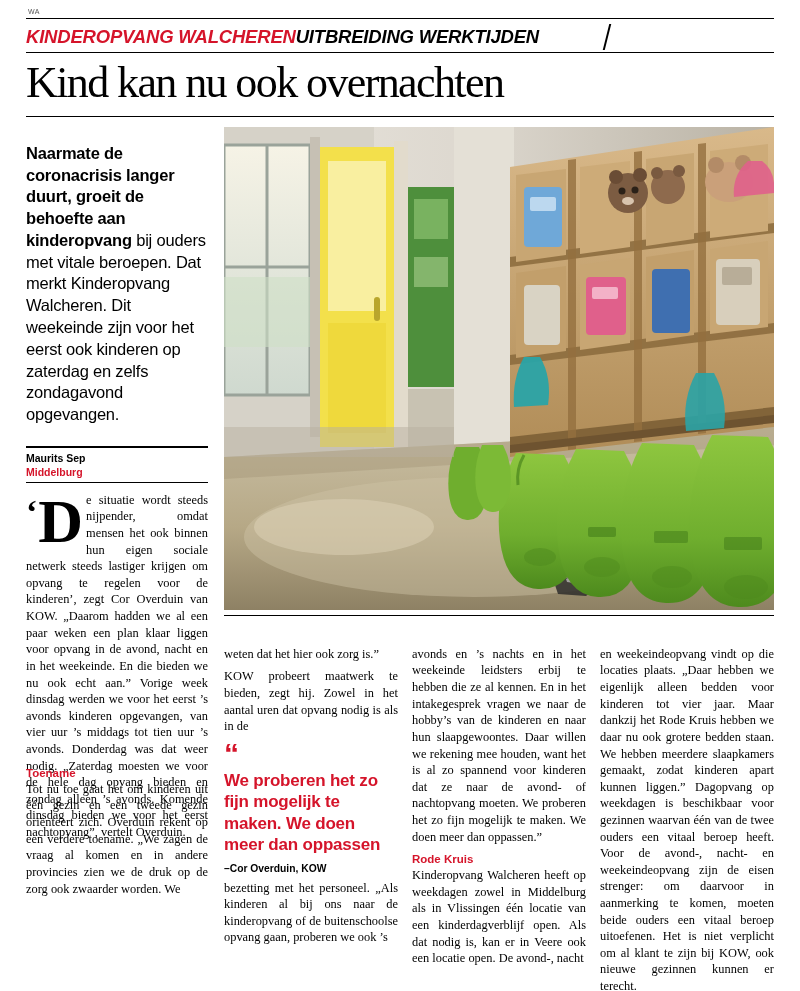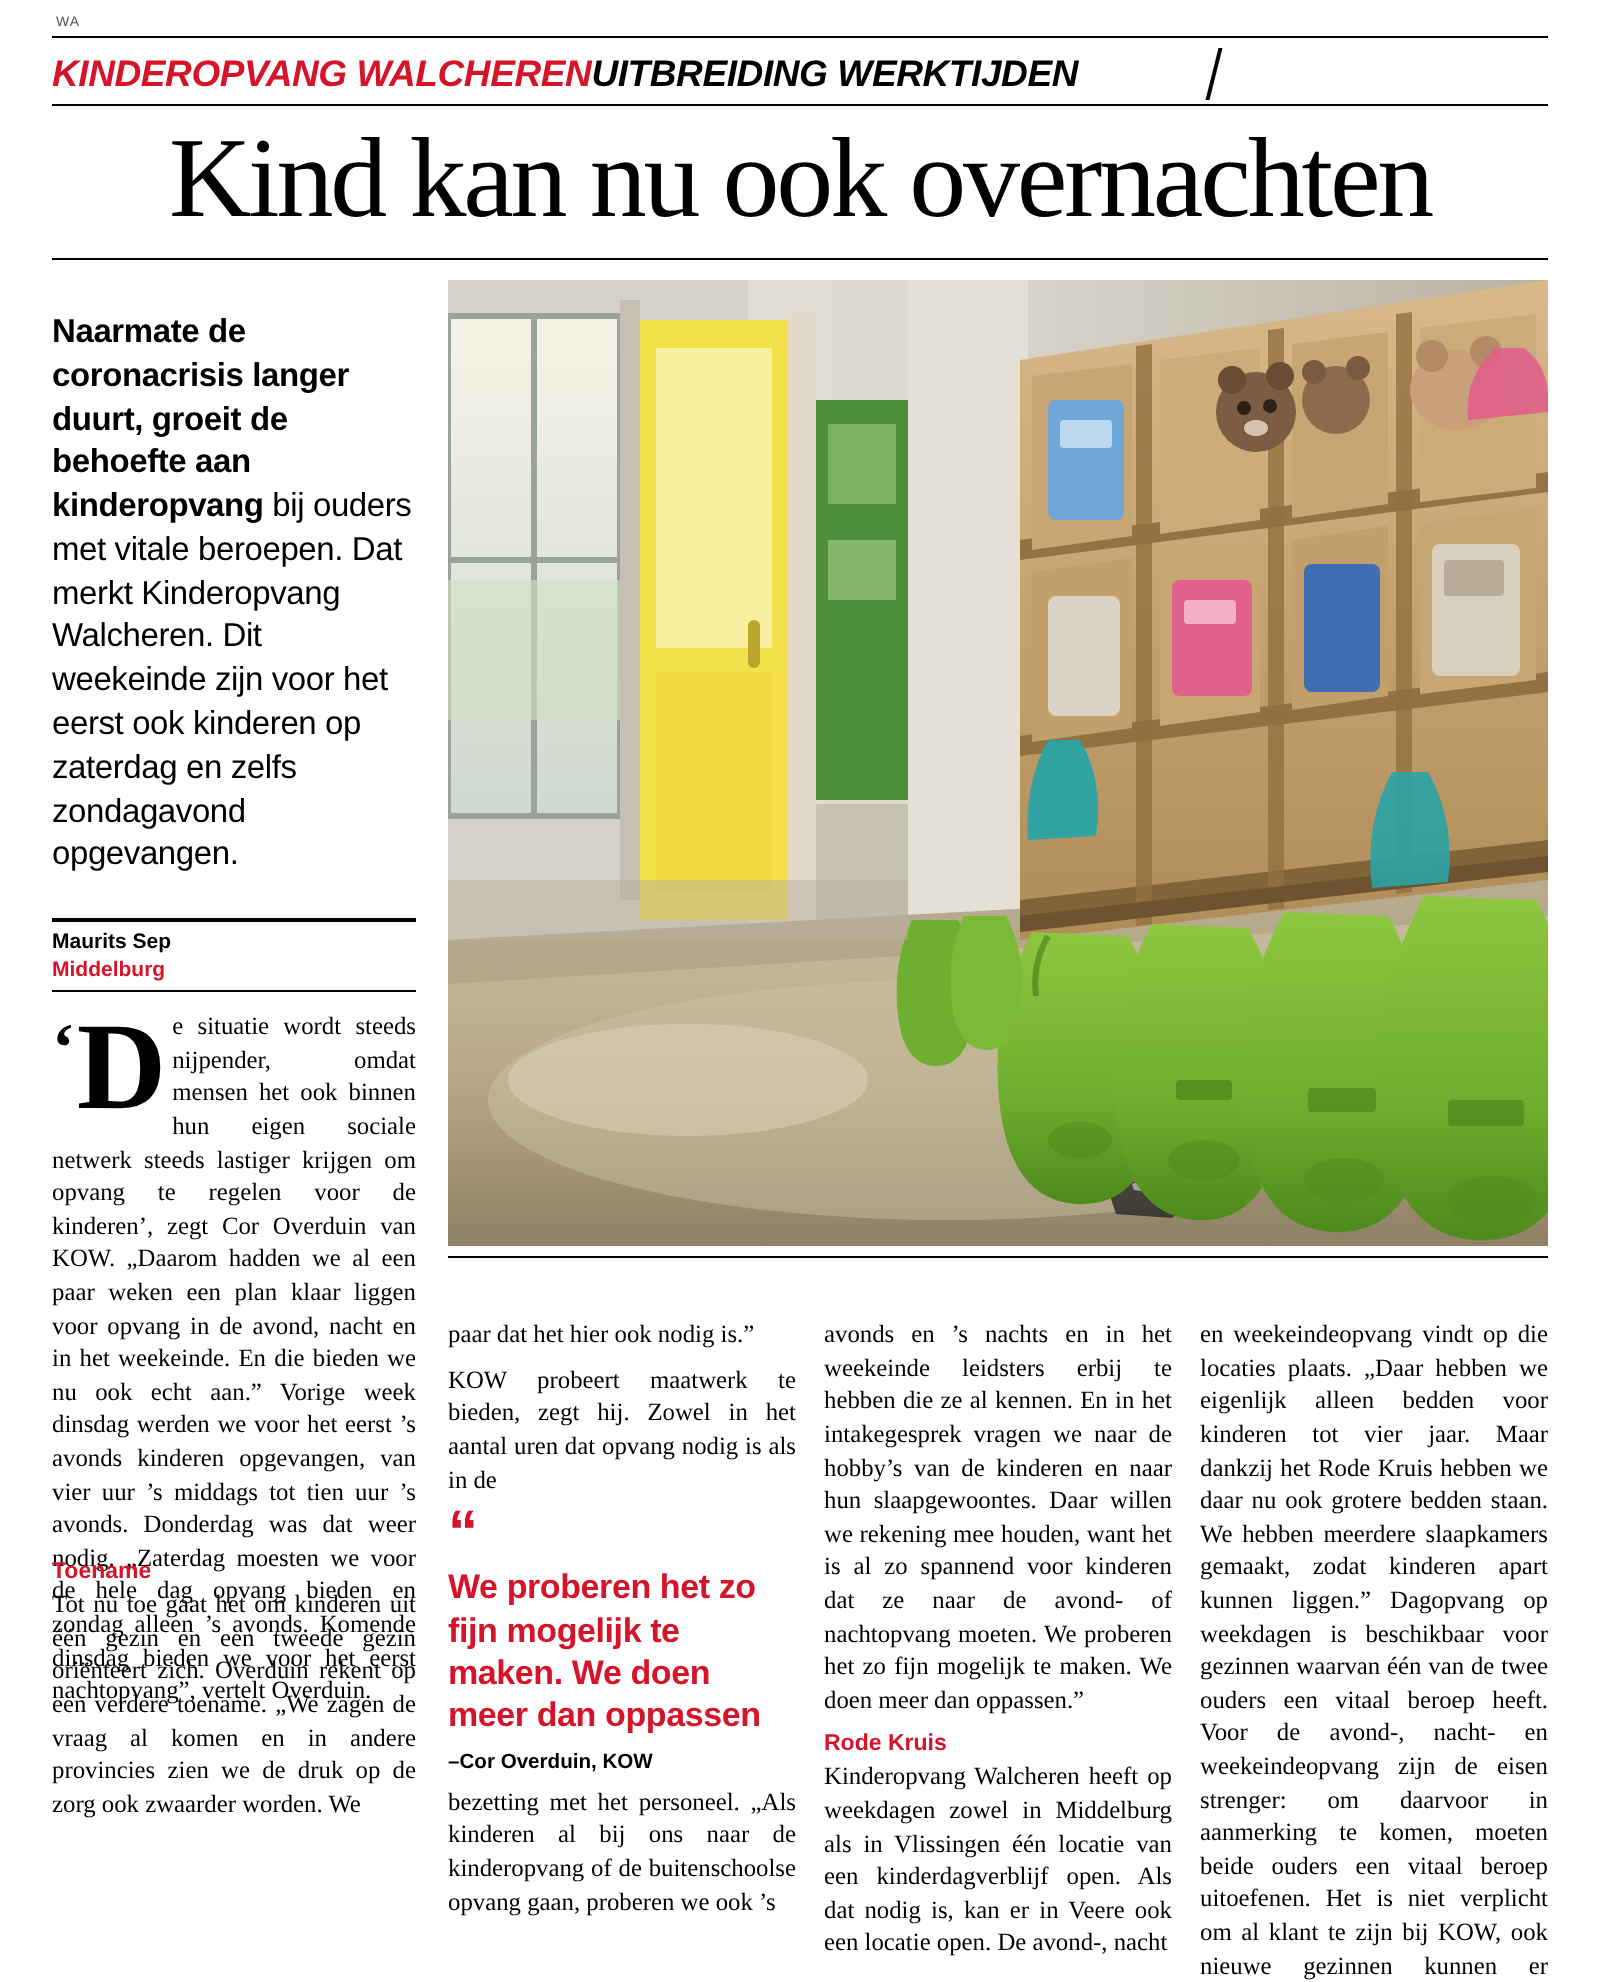--- a/index.html
+++ b/index.html
@@ -63,25 +63,24 @@
   }
   .rule-under-kicker {
     height: 1px;
     background: #000;
     margin-bottom: 8px;
   }
   
   .headline {
     font-family: "Liberation Serif", serif;
     font-weight: normal;
-    font-size: 57px;
+    font-size: 44px;
     line-height: 1.02;
     letter-spacing: -1.6px;
     margin: 2px 0 10px 0;
-    text-align: center;
   }
   .rule-under-headline {
     height: 1px;
     background: #000;
     margin-bottom: 10px;
   }
   
   .content {
     position: relative;
   }
@@ -427,21 +426,21 @@
     </div>
 
     <div class="left-lower">
       <div class="sub-head">Toename</div>
       <p class="bodytext">Tot nu toe gaat het om kinderen uit één gezin en een tweede gezin oriënteert zich. Overduin rekent op een verdere toename. „We zagen de vraag al komen en in andere provincies zien we de druk op de zorg ook zwaarder worden. We</p>
     </div>
 
     <div class="lower-cols">
 
       <div class="col">
-        <p>paar dat het hier ook nodig is.”</p>
+        <p>weten dat het hier ook zorg is.”</p>
         <p>KOW probeert maatwerk te bieden, zegt hij. Zowel in het aantal uren dat opvang nodig is als in de</p>
         <div class="pullquote">
           <div class="pq-mark">“</div>
           <div class="pq-text">We proberen het zo fijn mogelijk te maken. We doen meer dan oppassen</div>
           <div class="pq-attr">–Cor Overduin, KOW</div>
         </div>
         <p>bezetting met het personeel. „Als kinderen al bij ons naar de kinderopvang of de buitenschoolse opvang gaan, proberen we ook ’s</p>
       </div>
 
       <div class="col">

